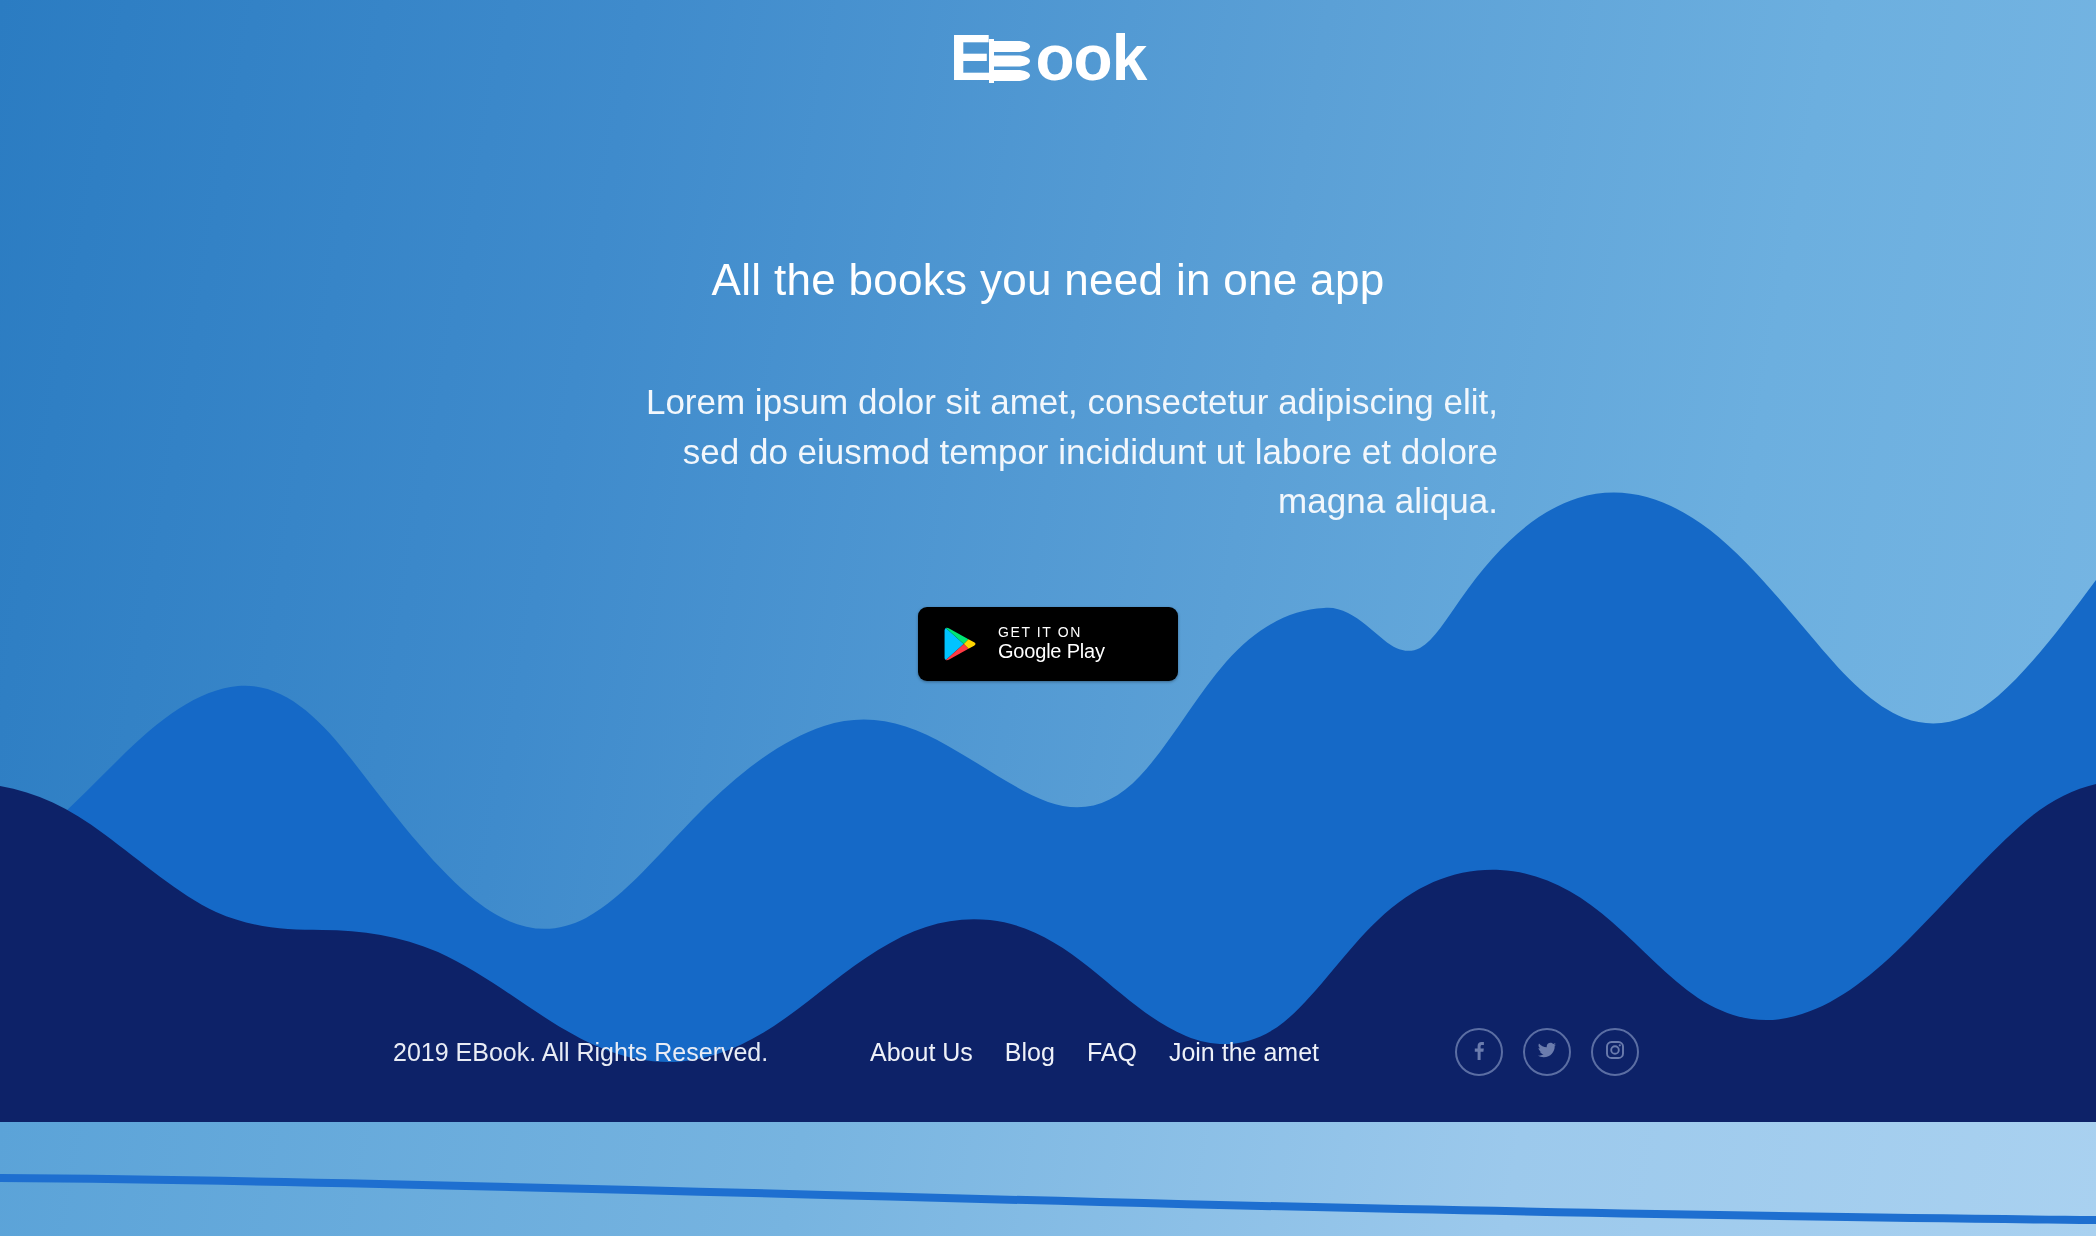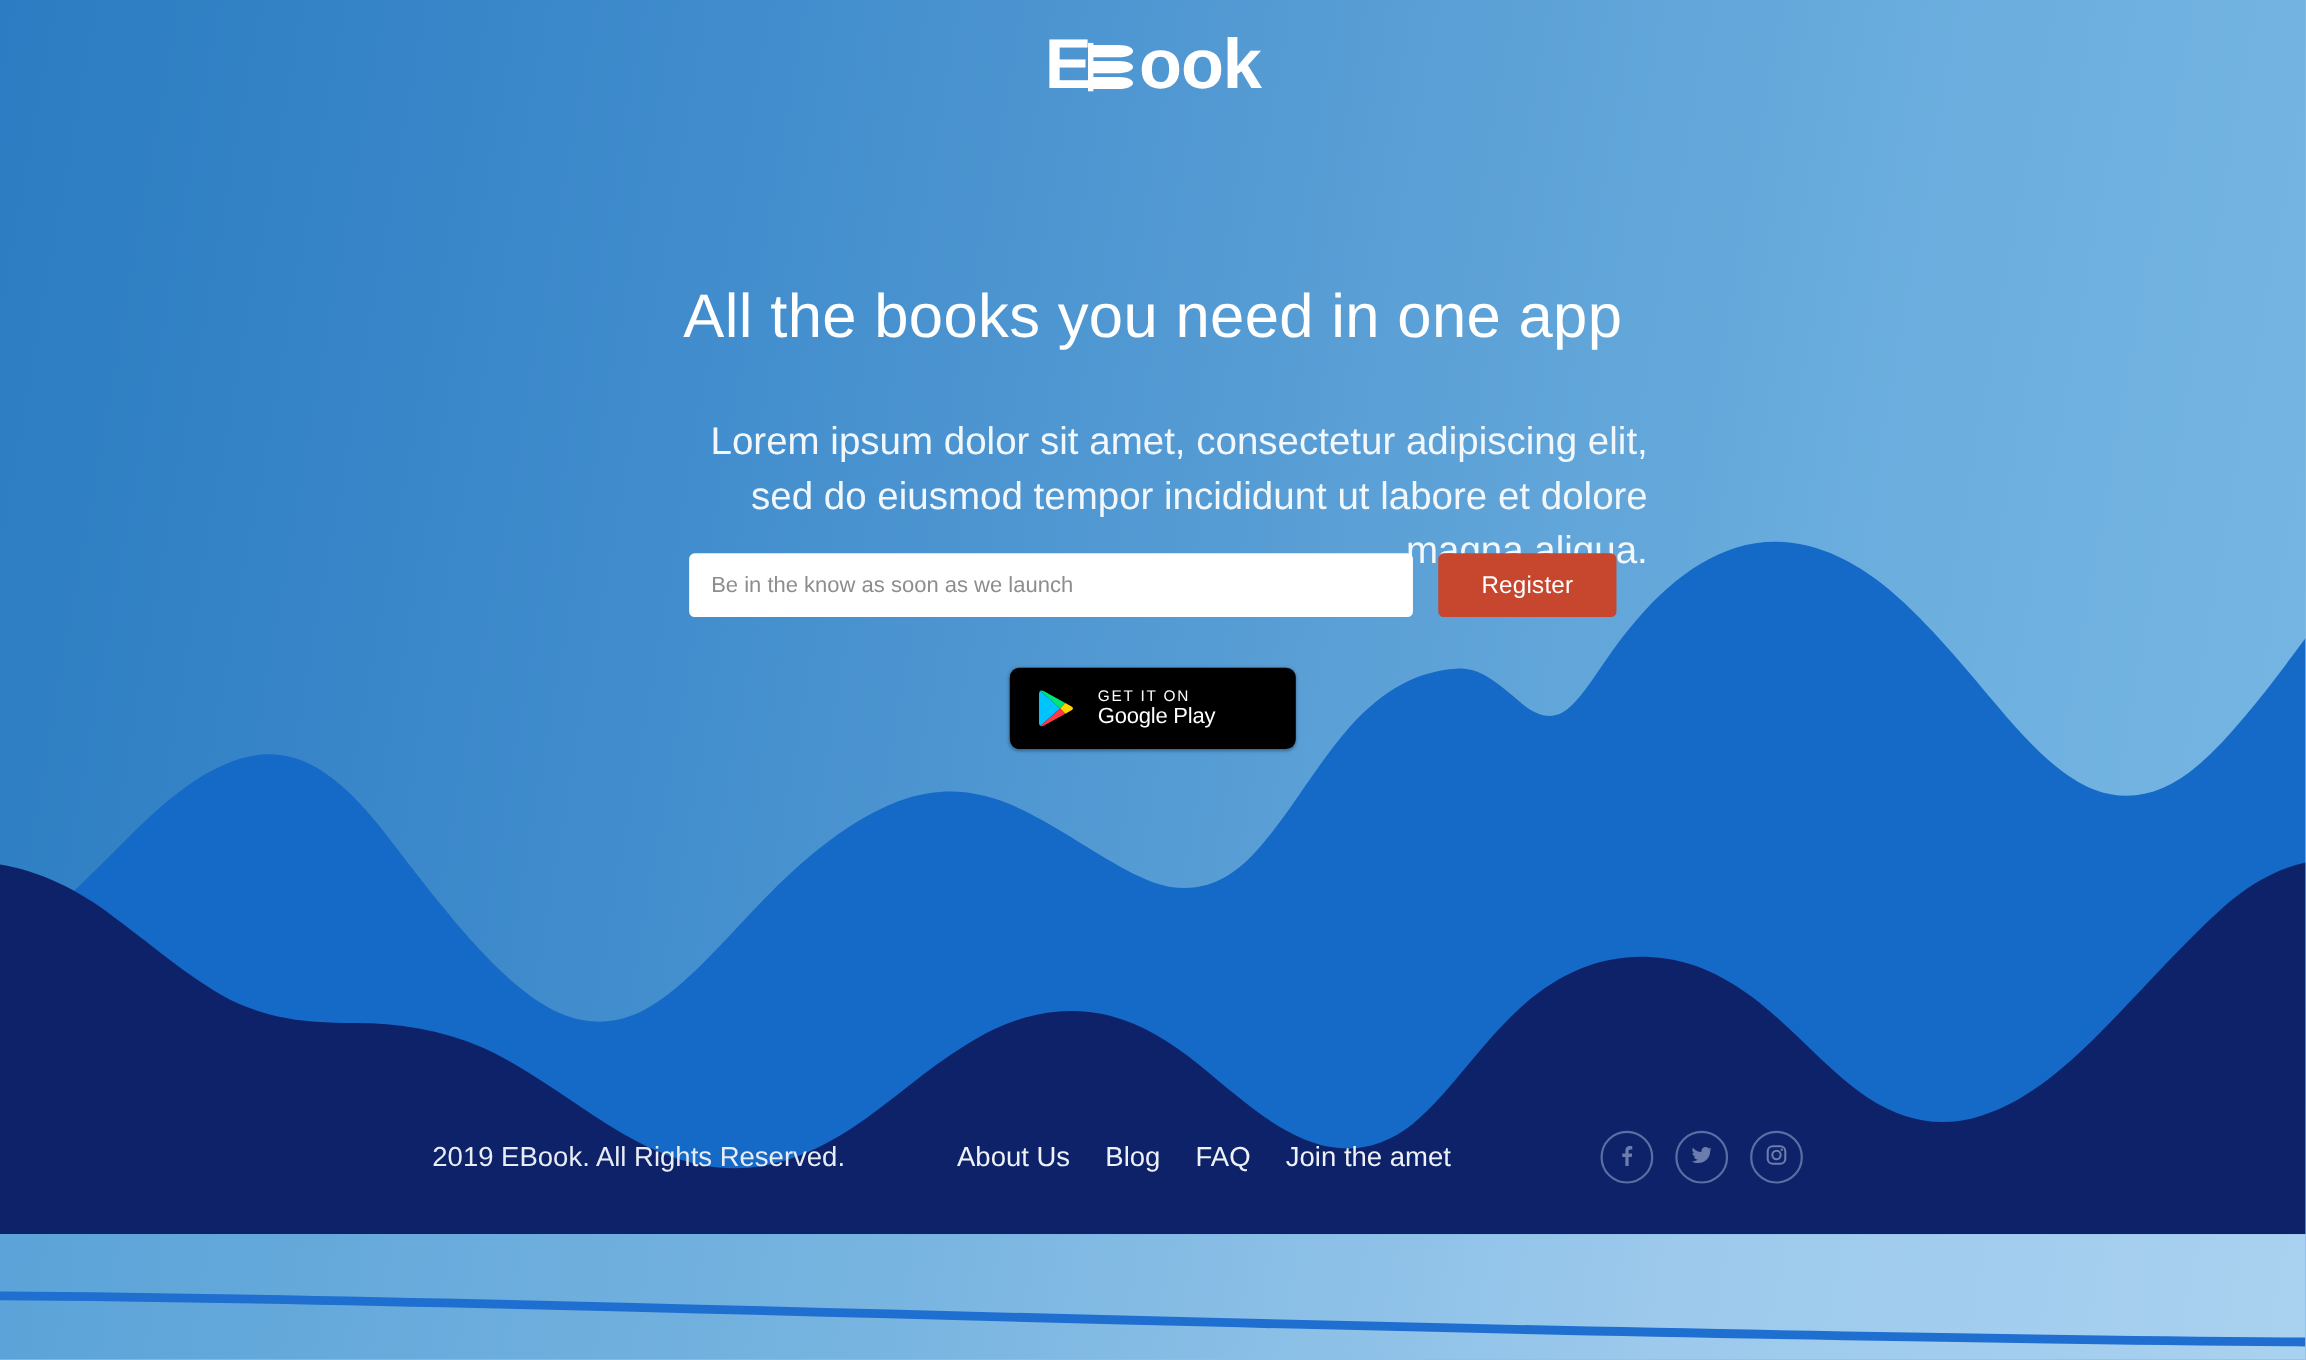--- a/index.html
+++ b/index.html
@@ -90,21 +90,21 @@
     font-family: "Liberation Sans", sans-serif;
     margin-left: 1px;
   }
 
   
   .headline {
     position: absolute;
     left: 0; top: 255px;
     width: 2096px;
     text-align: center;
-    font-size: 56px;
+    font-size: 44px;
     font-weight: 300;
     color: #ffffff;
     letter-spacing: 0.3px;
     line-height: 1.15;
   }
 
   .subhead {
     position: absolute;
     left: 50%;
     transform: translateX(-50%);
@@ -351,24 +351,20 @@
             </svg>
           </span>
           <span class="logo-ook">ook</span>
         </span>
       </div>
 
       <h1 class="headline">All the books you need in one app</h1>
 
       <p class="subhead">Lorem ipsum dolor sit amet, consectetur adipiscing elit, sed do eiusmod tempor incididunt ut labore et dolore magna aliqua.</p>
 
-      <form class="signup">
-        <input class="email-input" type="text" placeholder="Be in the know as soon as we launch" style="">
-        <button class="register-btn" type="button">Register</button>
-      </form>
 
       <div class="badges">
 
         <div class="badge">
           <span class="badge-icon">
             <svg viewBox="0 0 34 38" width="32" height="36" aria-hidden="true">
               <path d="M2 2 L21 19 L2 36 C1.1 35.4 0.6 34.3 0.6 33 L0.6 5 C0.6 3.7 1.1 2.6 2 2 Z" fill="#00c3ff"></path>
               <path d="M2 2 C2.8 1.5 3.9 1.6 5 2.2 L26 13.9 L21 19 Z" fill="#00e676"></path>
               <path d="M26 13.9 L32 17.2 C34 18.3 34 19.7 32 20.8 L26 24.1 L21 19 Z" fill="#ffd500"></path>
               <path d="M21 19 L26 24.1 L5 35.8 C3.9 36.4 2.8 36.5 2 36 Z" fill="#ff3a44"></path>

